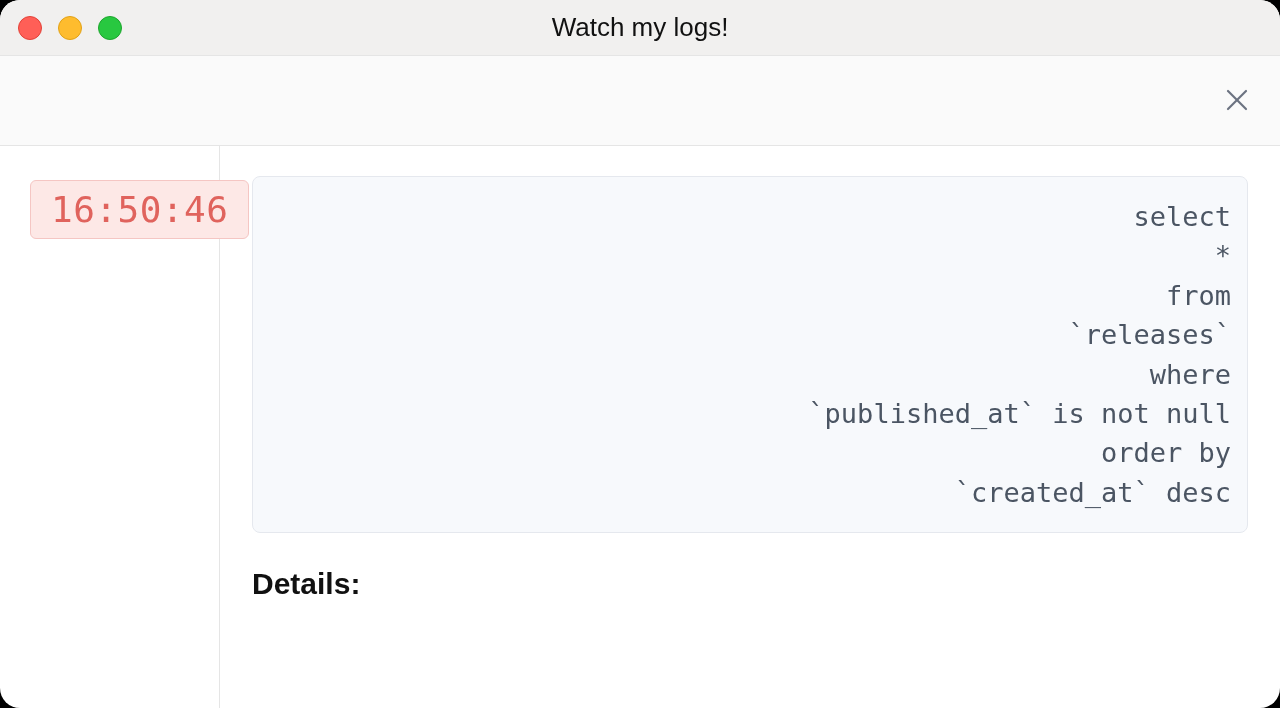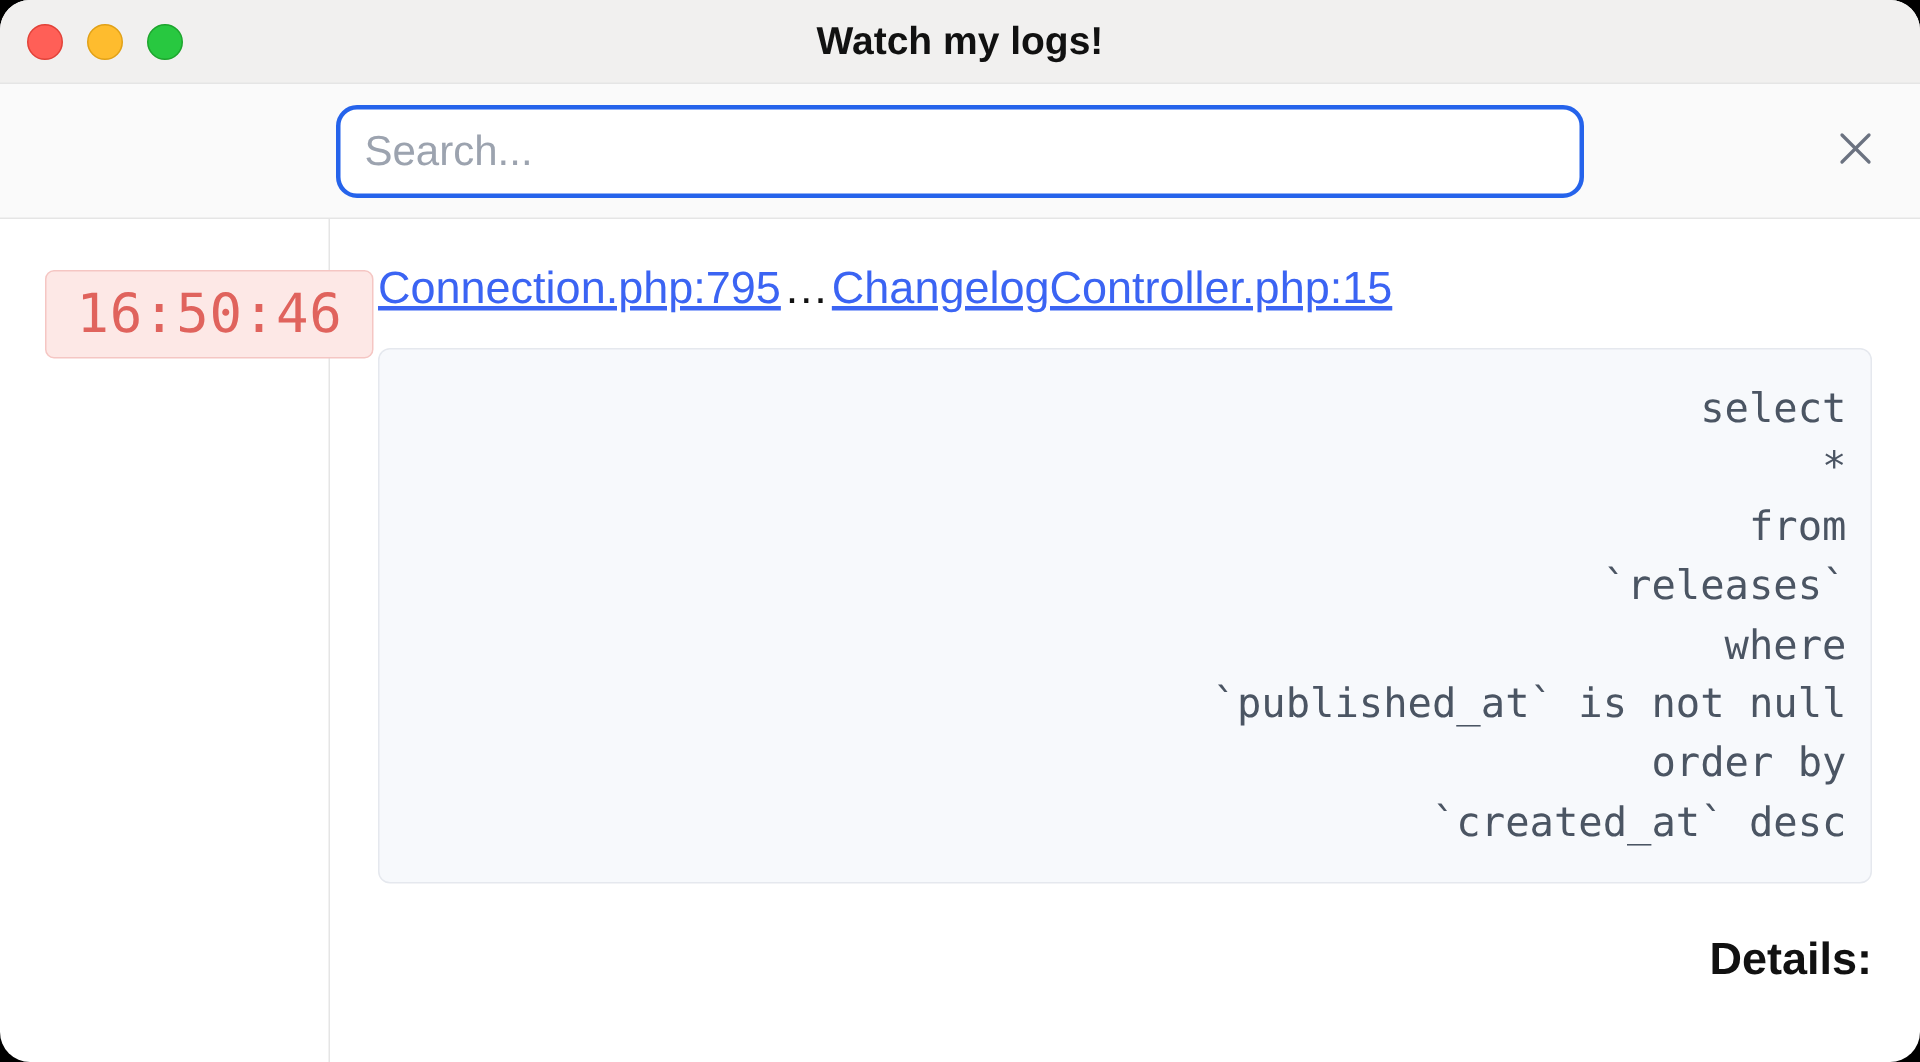--- a/index.html
+++ b/index.html
@@ -34,21 +34,21 @@
   }
   .traffic-light {
     width: 24px; height: 24px;
     border-radius: 50%;
   }
   .tl-close { background: #ff5f57; border: 1px solid #e24238; }
   .tl-min   { background: #febc2e; border: 1px solid #e1a116; }
   .tl-max   { background: #28c840; border: 1px solid #1da52d; }
   .title {
     font-size: 26px;
-    font-weight: 700;
+    font-weight: 400;
     color: #111;
   }
   .searchbar {
     height: 90px;
     background: #fafafa;
     border-bottom: 1px solid #e5e5e5;
     display: flex;
     align-items: center;
     padding: 0 24px 0 224px;
     gap: 140px;
@@ -129,55 +129,50 @@
     line-height: 1.46;
     color: #4b5563;
     white-space: pre;
     margin-bottom: 34px;
     text-align: right;
   }
   .details-heading {
     font-size: 30px;
     font-weight: 700;
     color: #111;
-    text-align: right;
   }
 </style>
 </head>
 <body>
 
 <div class="window">
 
   <div class="titlebar">
     <div class="traffic-lights">
       <div class="traffic-light tl-close"></div>
       <div class="traffic-light tl-min"></div>
       <div class="traffic-light tl-max"></div>
     </div>
     <div class="title">Watch my logs!</div>
   </div>
 
   <div class="searchbar">
-    <input class="search-input" type="text" placeholder="Search..." style="">
     <div class="close-btn">
       <svg width="22" height="22" viewBox="0 0 22 22" fill="none" stroke="#6b7280" stroke-width="2.2" stroke-linecap="round">
         <line x1="2" y1="2" x2="20" y2="20"></line>
         <line x1="20" y1="2" x2="2" y2="20"></line>
       </svg>
     </div>
   </div>
 
   <div class="content">
     <div class="time-col">
       <span class="time-badge">16:50:46</span>
     </div>
     <div class="main-col">
-      <div class="trace-line">
-        <span class="trace-link">Connection.php:795</span><span class="trace-sep">…</span><span class="trace-link">ChangelogController.php:15</span>
-      </div>
       <div class="code-block">select
   *
 from
   `releases`
 where
   `published_at` is not null
 order by
   `created_at` desc</div>
       <div class="details-heading">Details:</div>
     </div>

